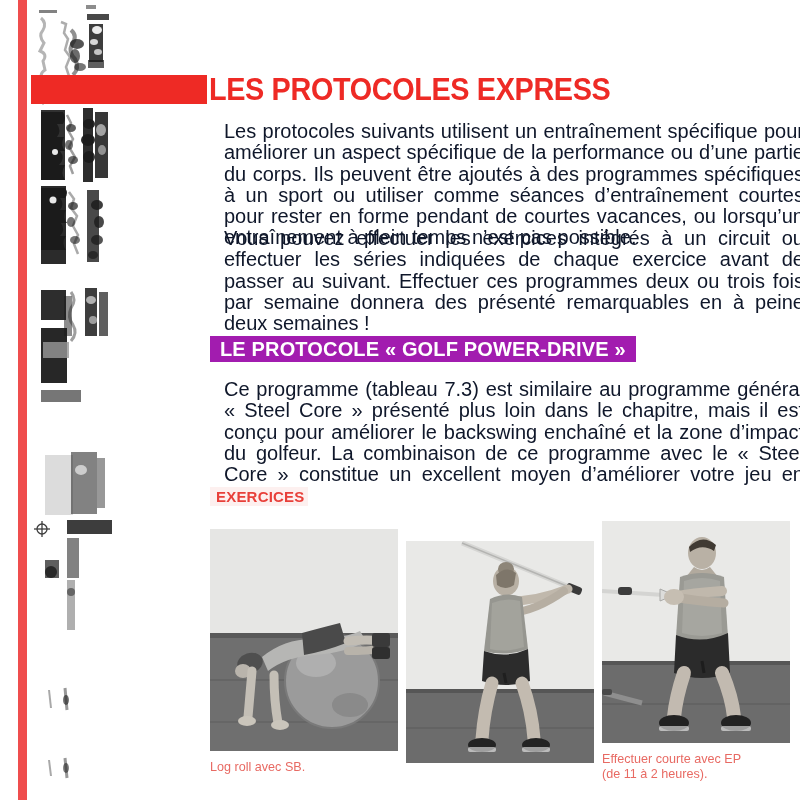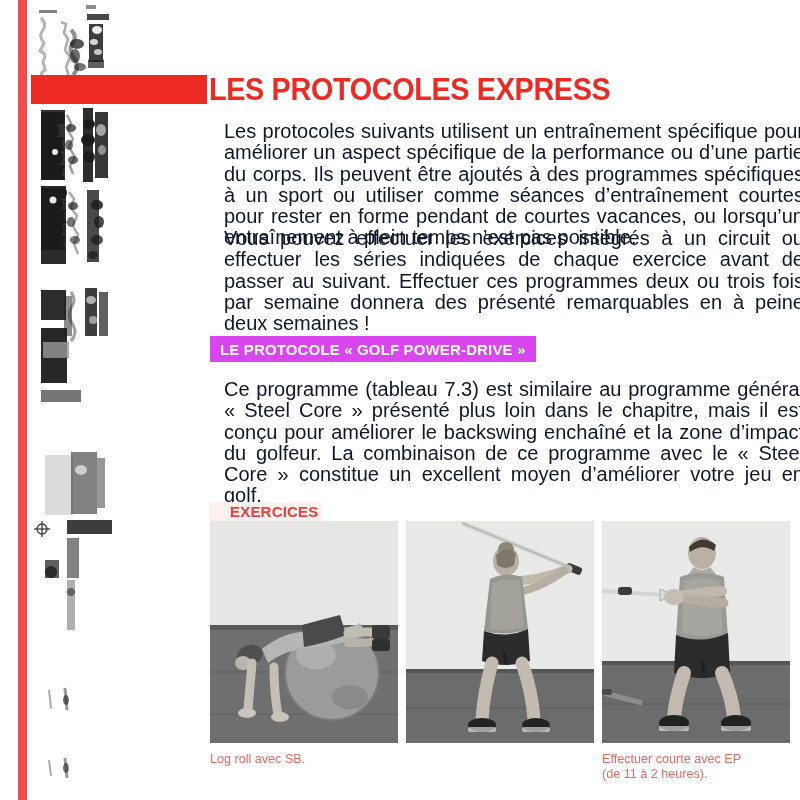--- a/index.html
+++ b/index.html
@@ -102,53 +102,54 @@
 
   .body-block p { margin: 0; }
 
   
   .banner {
     position: absolute;
     left: 3px;
     top: 336px;
     height: 26px;
     padding: 0 10px 0 10px;
-    background: #d946ef;
+    background: #a21caf;
     display: flex;
     align-items: center;
-    font-size: 15px;
+    font-size: 20px;
     font-weight: bold;
     letter-spacing: 0.15px;
     color: #ffffff;
     white-space: nowrap;
     text-align: right;
   }
 
   
   .exercices {
     position: absolute;
     left: 3px;
-    top: 502px;
-    padding: 1px 3px 1px 20px;
+    top: 487px;
+    padding: 1px 3px 1px 6px;
     background: #fdf0ef;
     font-size: 15px;
     font-weight: bold;
     letter-spacing: 0.2px;
     color: #e8403a;
     white-space: nowrap;
   }
 
   
   .photo-row {
     position: absolute;
     left: 3px;
     top: 521px;
     width: 520px;
     display: flex;
     gap: 8px;
+    align-items: center;
   }
   .photo-cell { width: 188px; }
 
   .photo {
     width: 188px;
     height: 222px;
     background: #e9e9e9;
     overflow: hidden;
     position: relative;
   }

